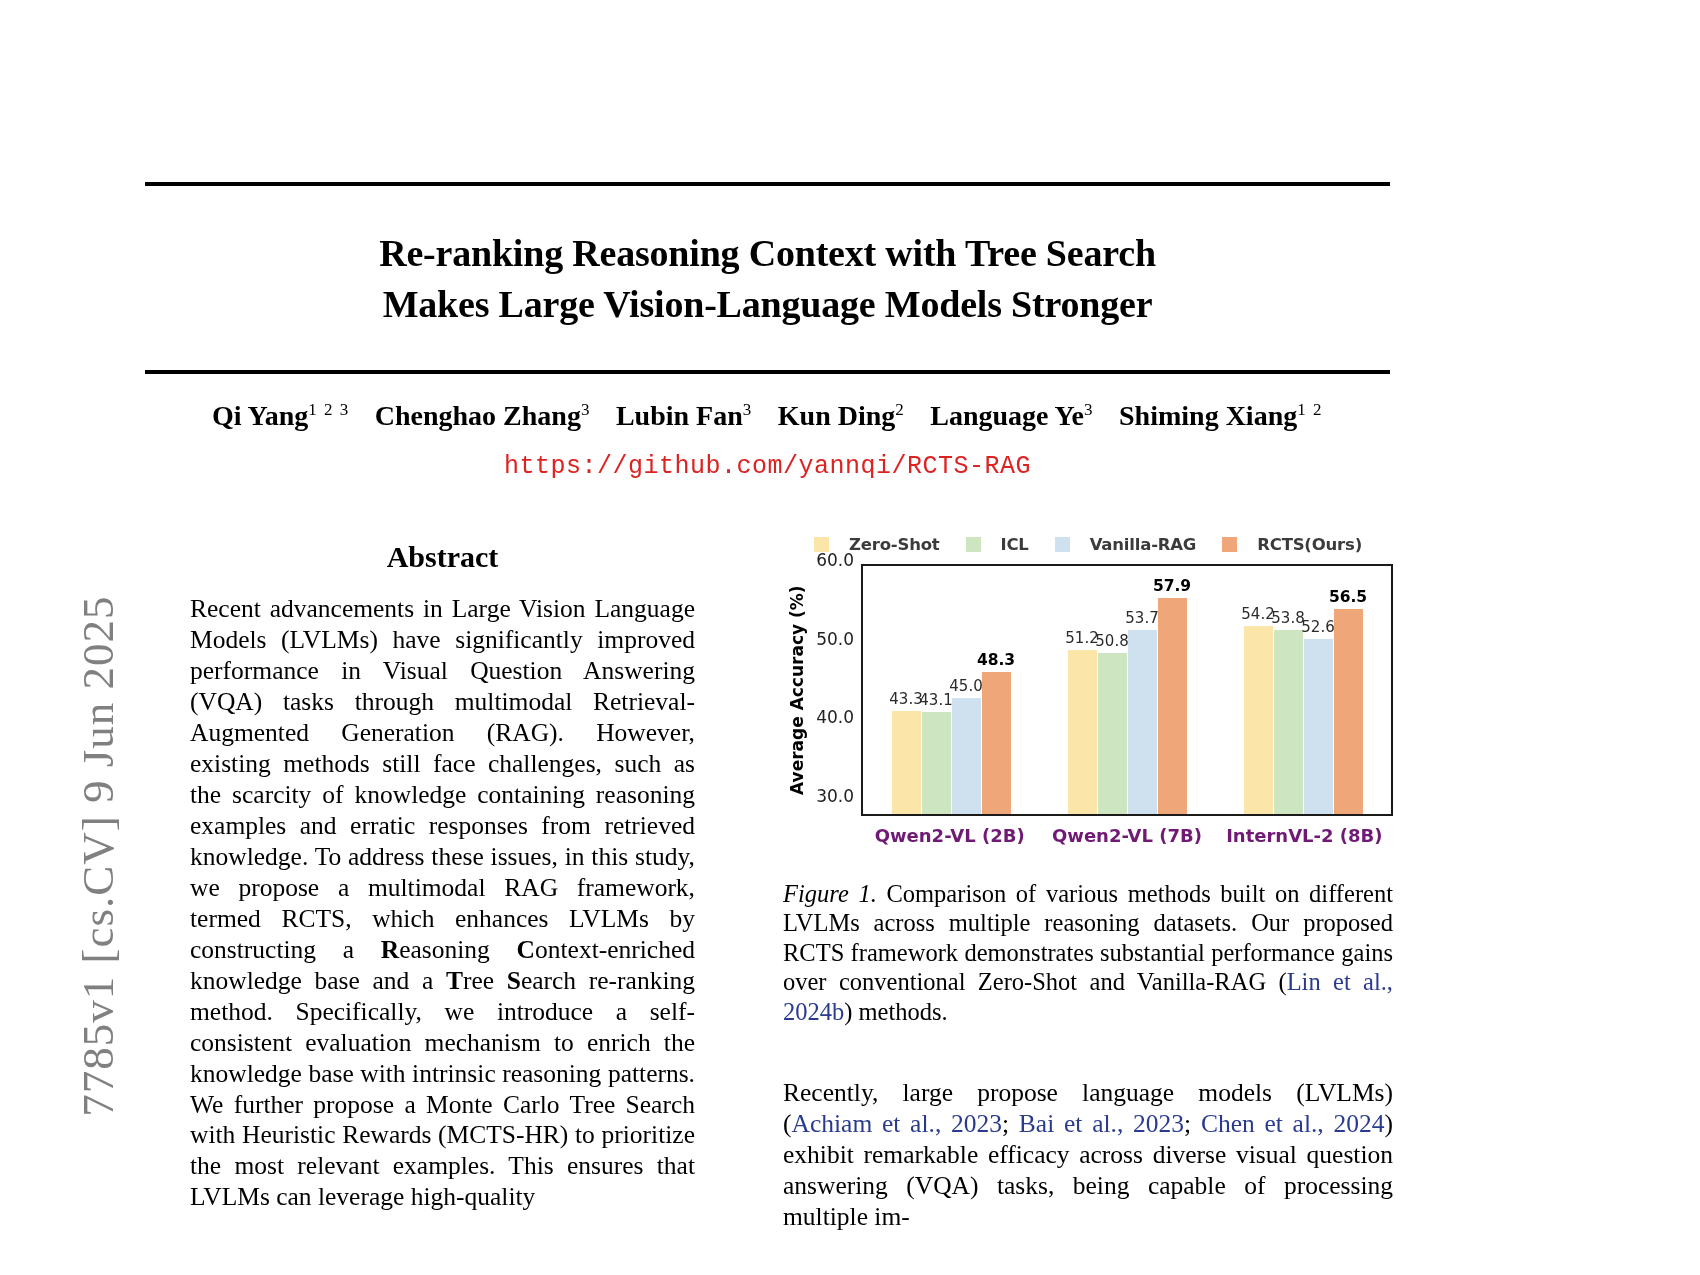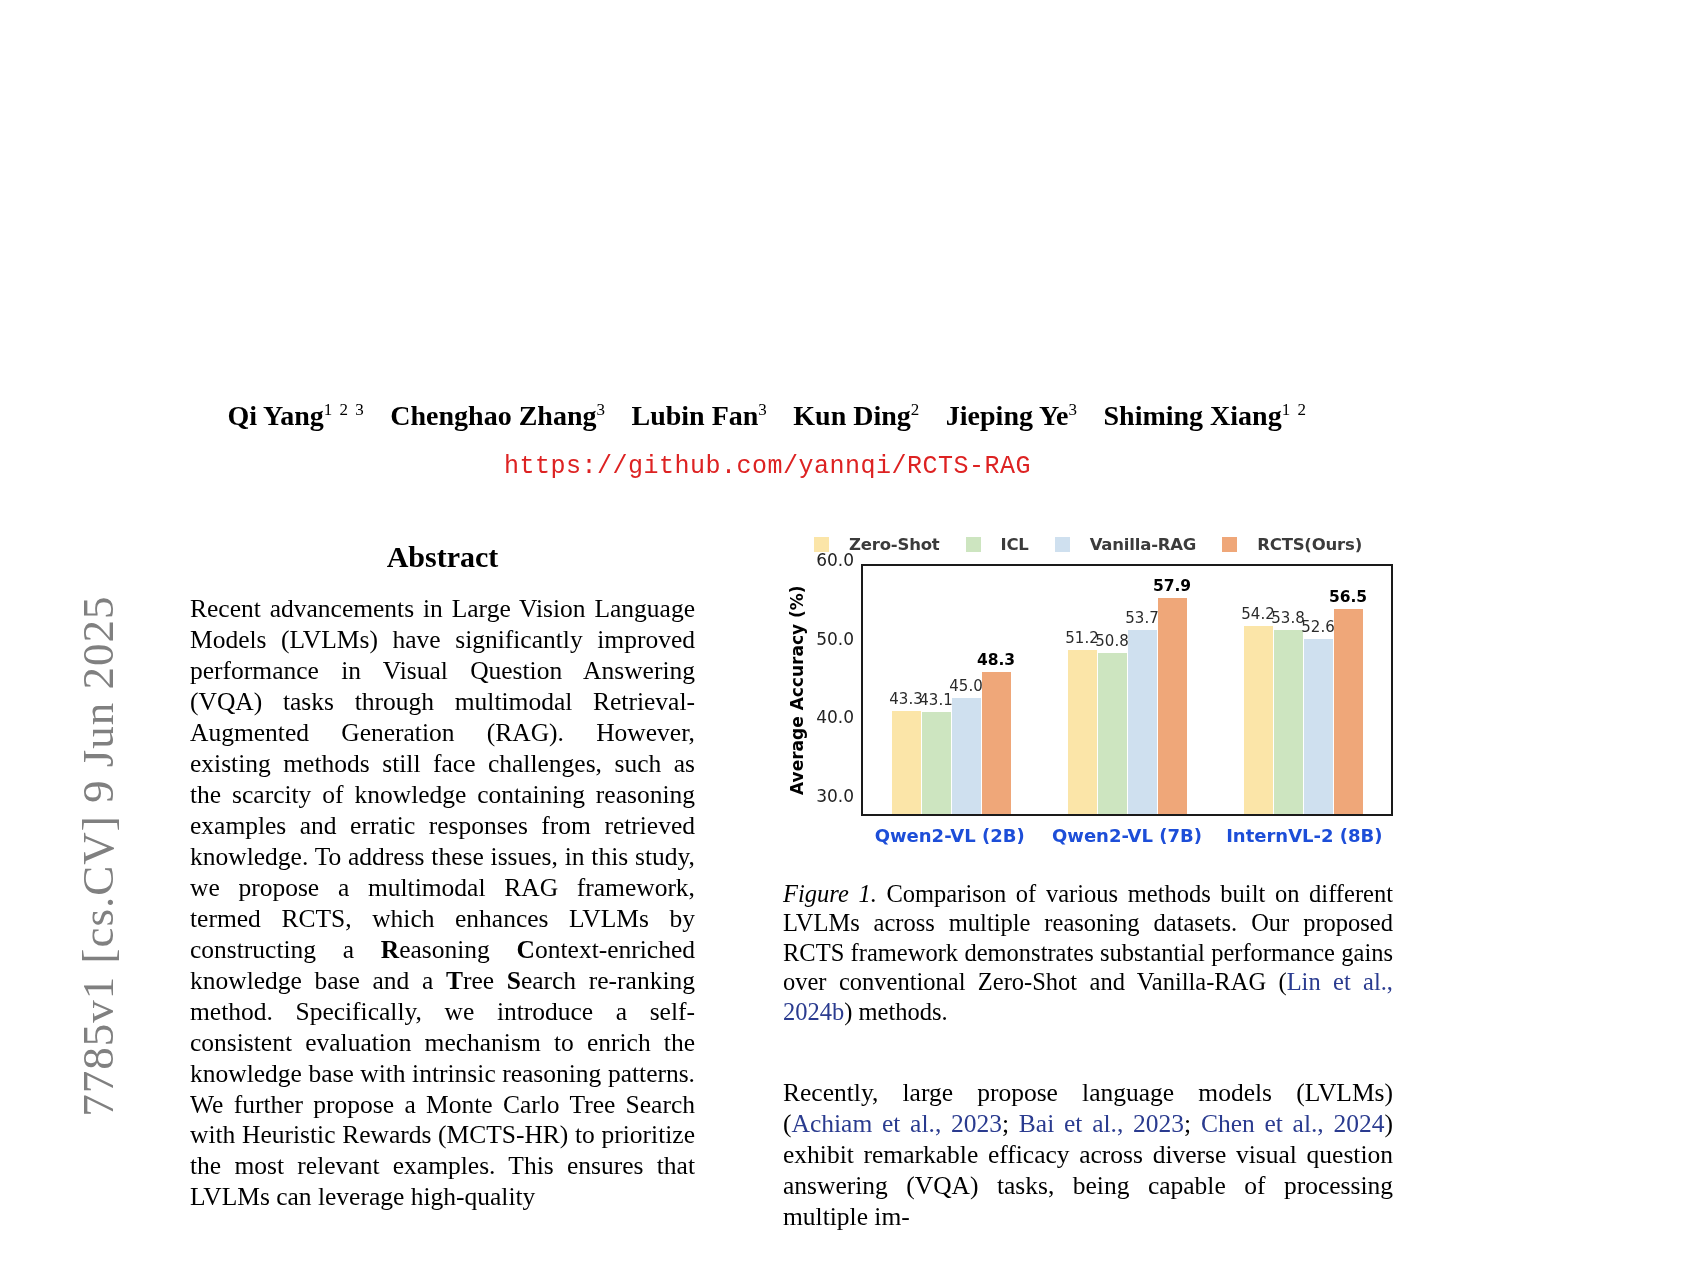--- a/index.html
+++ b/index.html
@@ -203,21 +203,21 @@
   #x-labels {
     display: flex;
     justify-content: space-around;
     margin-top: 9px;
     padding-left: 78px;
   }
   .x-label {
     font-family: "DejaVu Sans", "Liberation Sans", sans-serif;
     font-size: 18px;
     font-weight: bold;
-    color: #1d4ed8;
+    color: #701a75;
     text-align: center;
     flex: 1;
   }
 
   #figure-caption {
     margin-top: 33px;
     font-size: 24.5px;
     line-height: 1.2;
     text-align: justify;
   }
@@ -231,28 +231,36 @@
     text-align: justify;
   }
 </style>
 </head>
 <body>
 
 <div id="arxiv-stamp">7785v1  [cs.CV]  9 Jun 2025</div>
 
 <div id="page">
 
+  <div id="title-block">
+    <div class="rule"></div>
+    <div id="paper-title">
+      <span class="tline">Re-ranking Reasoning Context with Tree Search</span>
+      <span class="tline">Makes Large Vision-Language Models Stronger</span>
+    </div>
+    <div class="rule"></div>
+  </div>
 
   <div id="authors">
     <span class="auth">
       <span>Qi Yang</span><sup>1 2 3</sup></span><span class="auth">
       <span>Chenghao Zhang</span><sup>3</sup></span><span class="auth">
       <span>Lubin Fan</span><sup>3</sup></span><span class="auth">
       <span>Kun Ding</span><sup>2</sup></span><span class="auth">
-      <span>Jieping Ye</span><sup>3</sup></span><span class="auth">
+      <span>Language Ye</span><sup>3</sup></span><span class="auth">
       <span>Shiming Xiang</span><sup>1 2</sup></span>
   </div>
 
   <div id="repo-url">https://github.com/yannqi/RCTS-RAG</div>
 
   <div id="left-col">
     <div id="abstract-heading">Abstract</div>
     <div id="abstract-body"><span>Recent advancements in Large Vision Language Models (LVLMs) have significantly improved performance in Visual Question Answering (VQA) tasks through multimodal Retrieval-Augmented Generation (RAG). However, existing methods still face challenges, such as the scarcity of knowledge containing reasoning examples and erratic responses from retrieved knowledge. To address these issues, in this study, we propose a multimodal RAG framework, termed RCTS, which enhances LVLMs by constructing a </span><b>R</b><span>easoning </span><b>C</b><span>ontext-enriched knowledge base and a </span><b>T</b><span>ree </span><b>S</b><span>earch re-ranking method. Specifically, we introduce a self-consistent evaluation mechanism to enrich the knowledge base with intrinsic reasoning patterns. We further propose a Monte Carlo Tree Search with Heuristic Rewards (MCTS-HR) to prioritize the most relevant examples. This ensures that LVLMs can leverage high-quality</span></div>
   </div>
 

